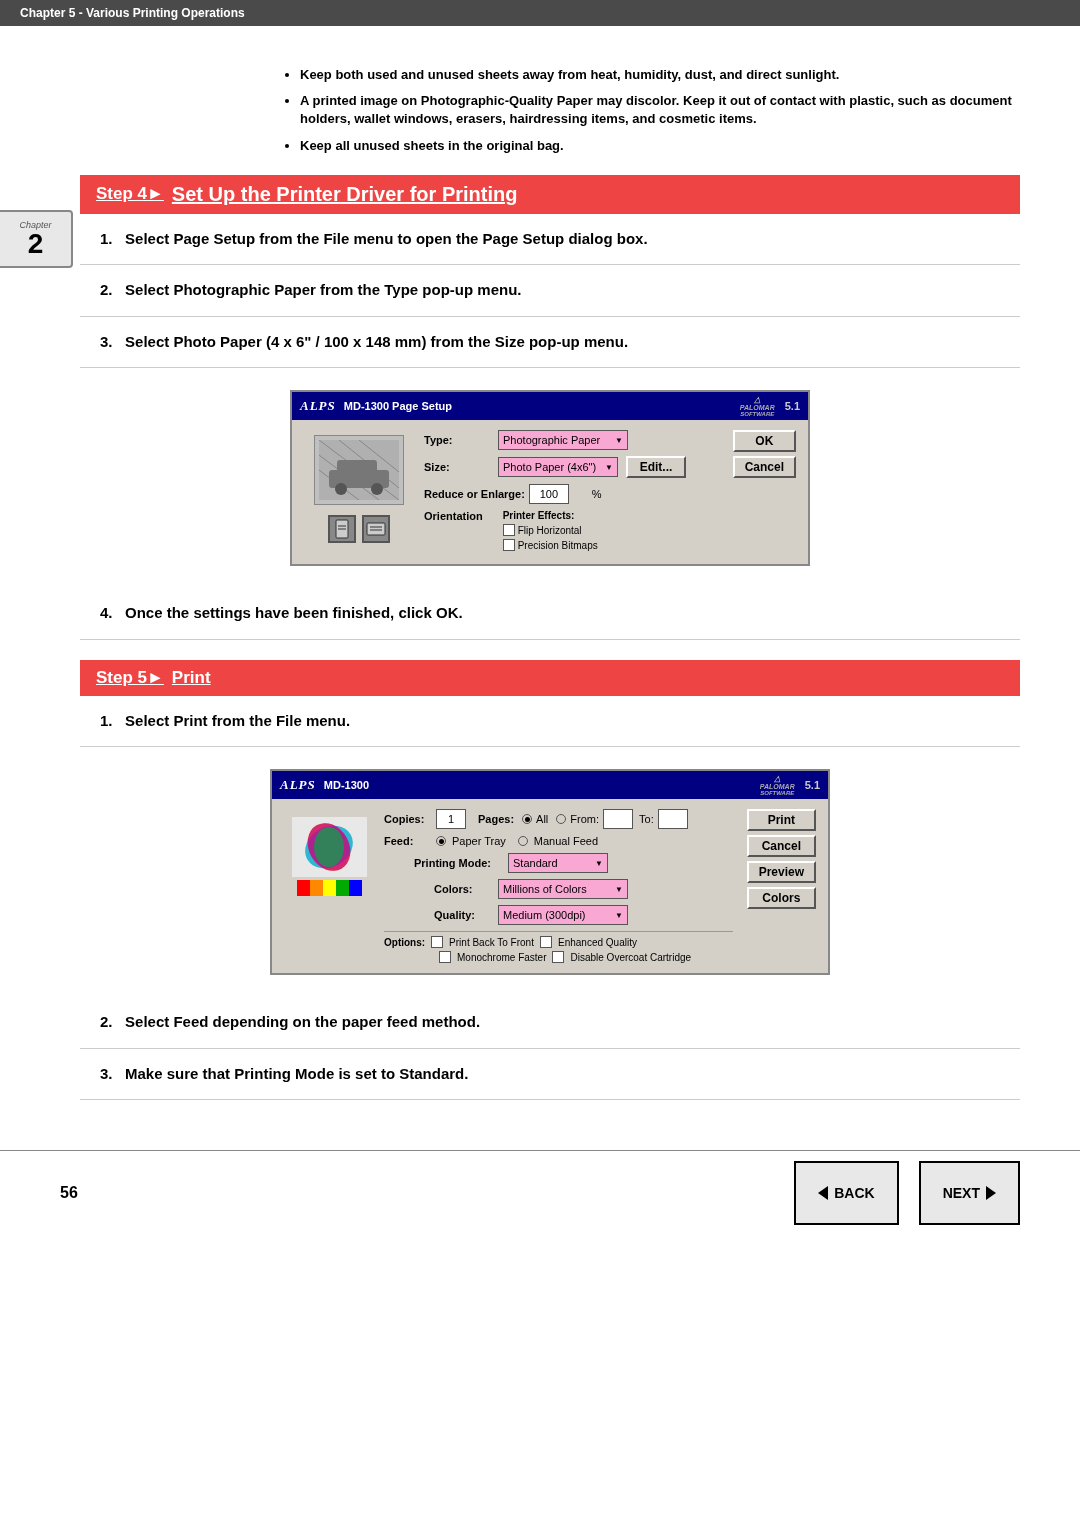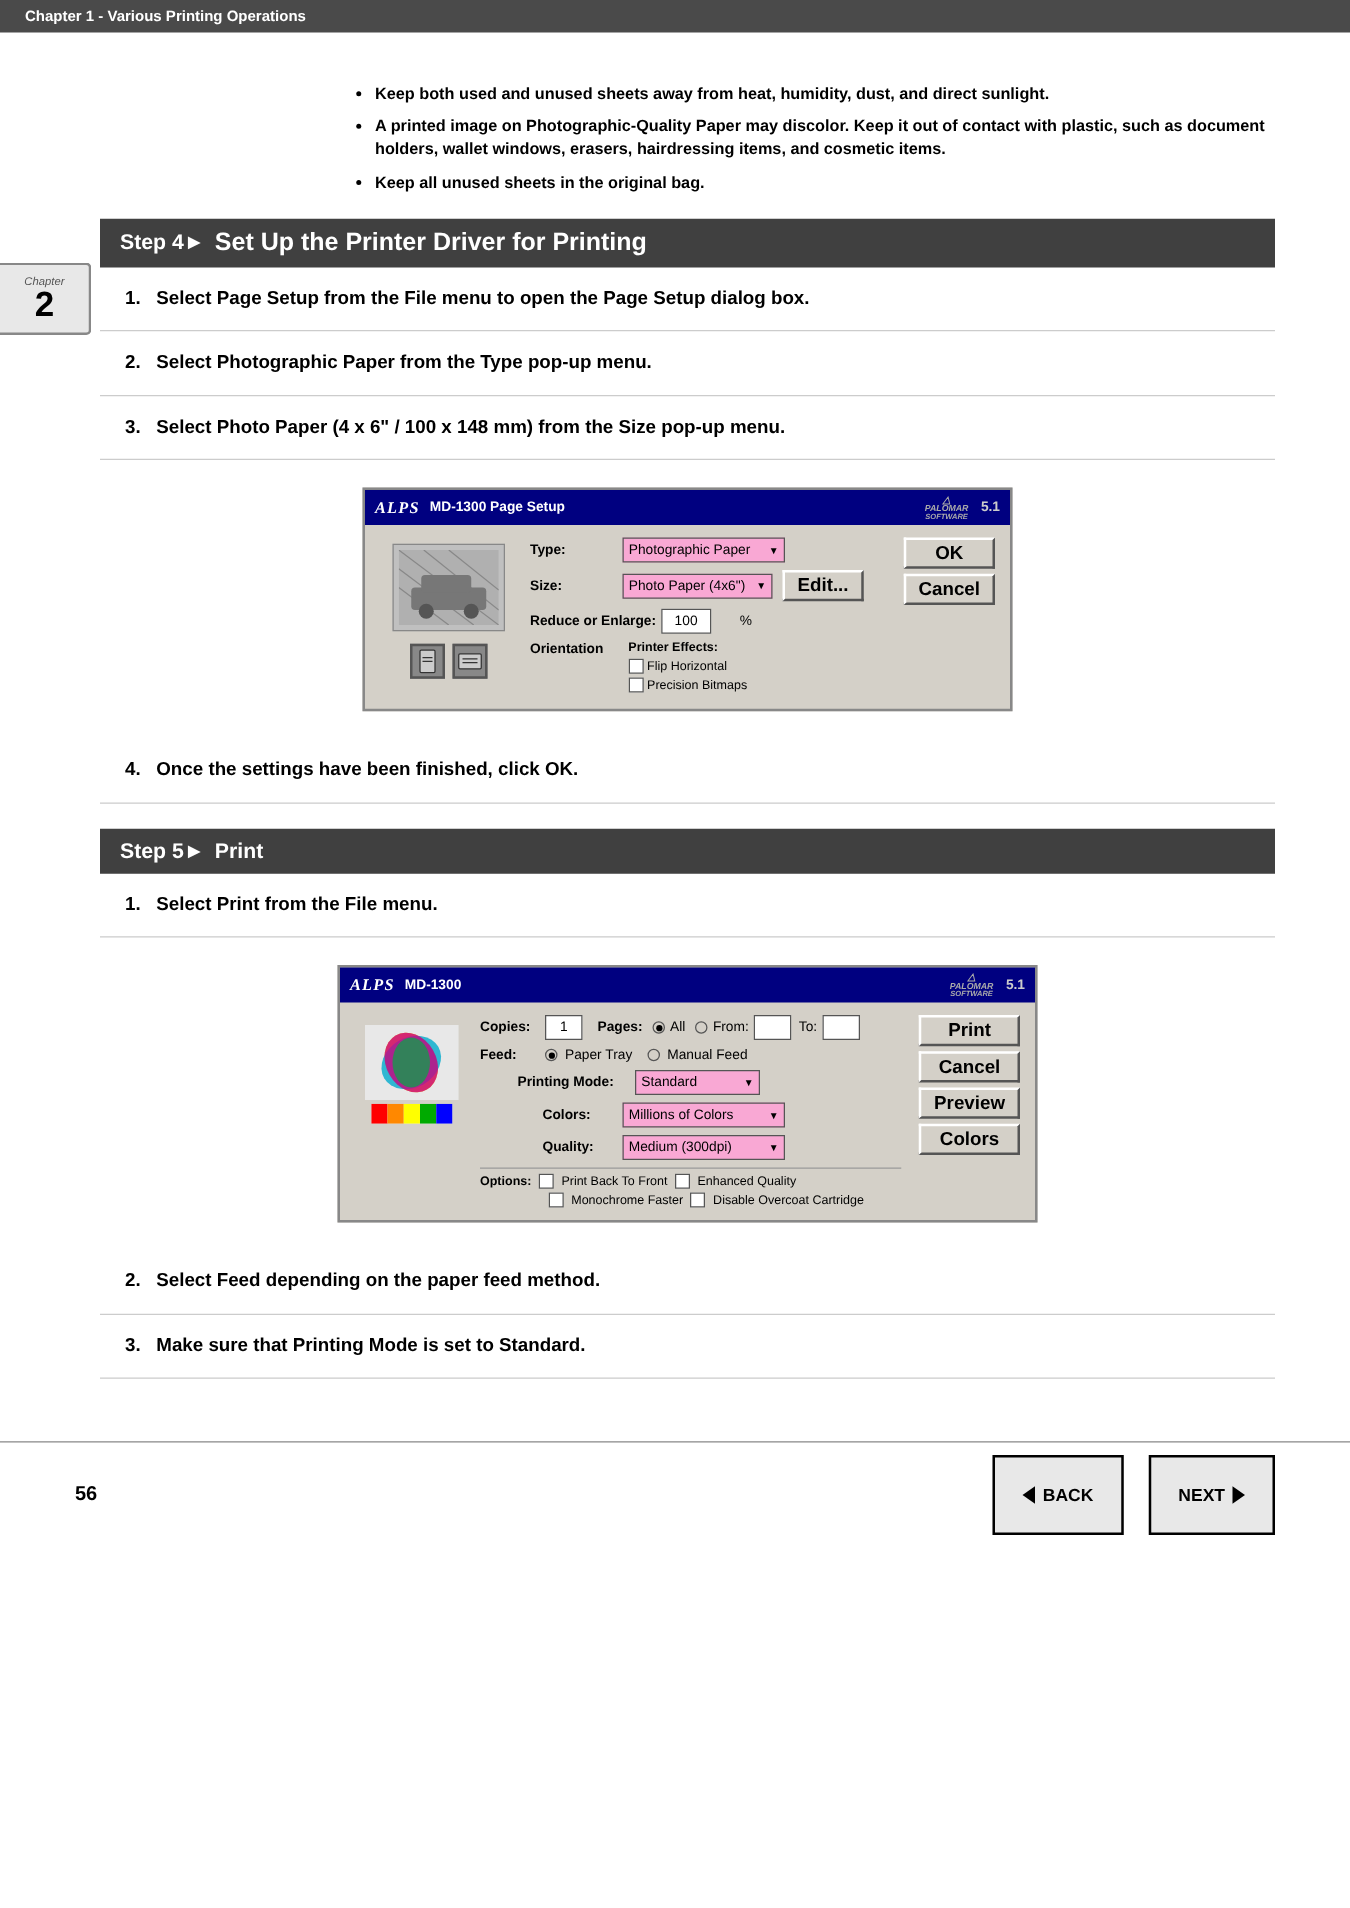--- a/index.html
+++ b/index.html
@@ -64,29 +64,30 @@
     }
     .bullet-section ul li {
       font-size: 13px;
       font-weight: bold;
       margin-bottom: 8px;
       line-height: 1.4;
     }
 
     
     .step-heading {
-      background: #404040;
+      background: #ef4444;
       color: #fff;
       padding: 8px 16px;
       font-size: 16px;
       font-weight: bold;
       margin: 0 0 0 0;
       display: flex;
       align-items: center;
       gap: 8px;
+      text-decoration: underline;
     }
 
     
     .instructions {
       padding: 0;
     }
     .instruction-item {
       border-bottom: 1px solid #ccc;
       padding: 14px 20px;
     }
@@ -160,21 +161,21 @@
     }
     .dialog-select-arrow {
       font-size: 8px;
       margin-left: 4px;
     }
     .dialog-btn {
       background: #d4d0c8;
       border: 2px solid;
       border-color: #fff #555 #555 #fff;
       padding: 2px 10px;
-      font-size: 15px;
+      font-size: 12px;
       font-weight: bold;
       cursor: pointer;
       min-width: 60px;
       text-align: center;
     }
     .dialog-input-small {
       background: #fff;
       border: 1px solid #555;
       padding: 1px 4px;
       width: 36px;
@@ -316,21 +317,21 @@
       width: 5px;
       height: 5px;
       background: #000;
       border-radius: 50%;
     }
   </style>
 </head>
 <body>
 
 <div class="header-bar">
-  <span>Chapter 1 - Various Printing Operations</span>
+  <span>Chapter 5 - Various Printing Operations</span>
 </div>
 
 <div class="chapter-tab">
   <div class="chapter-label">Chapter</div>
   <div class="chapter-number">2</div>
 </div>
 
 <div class="main-content">
 
   <div class="bullet-section">

